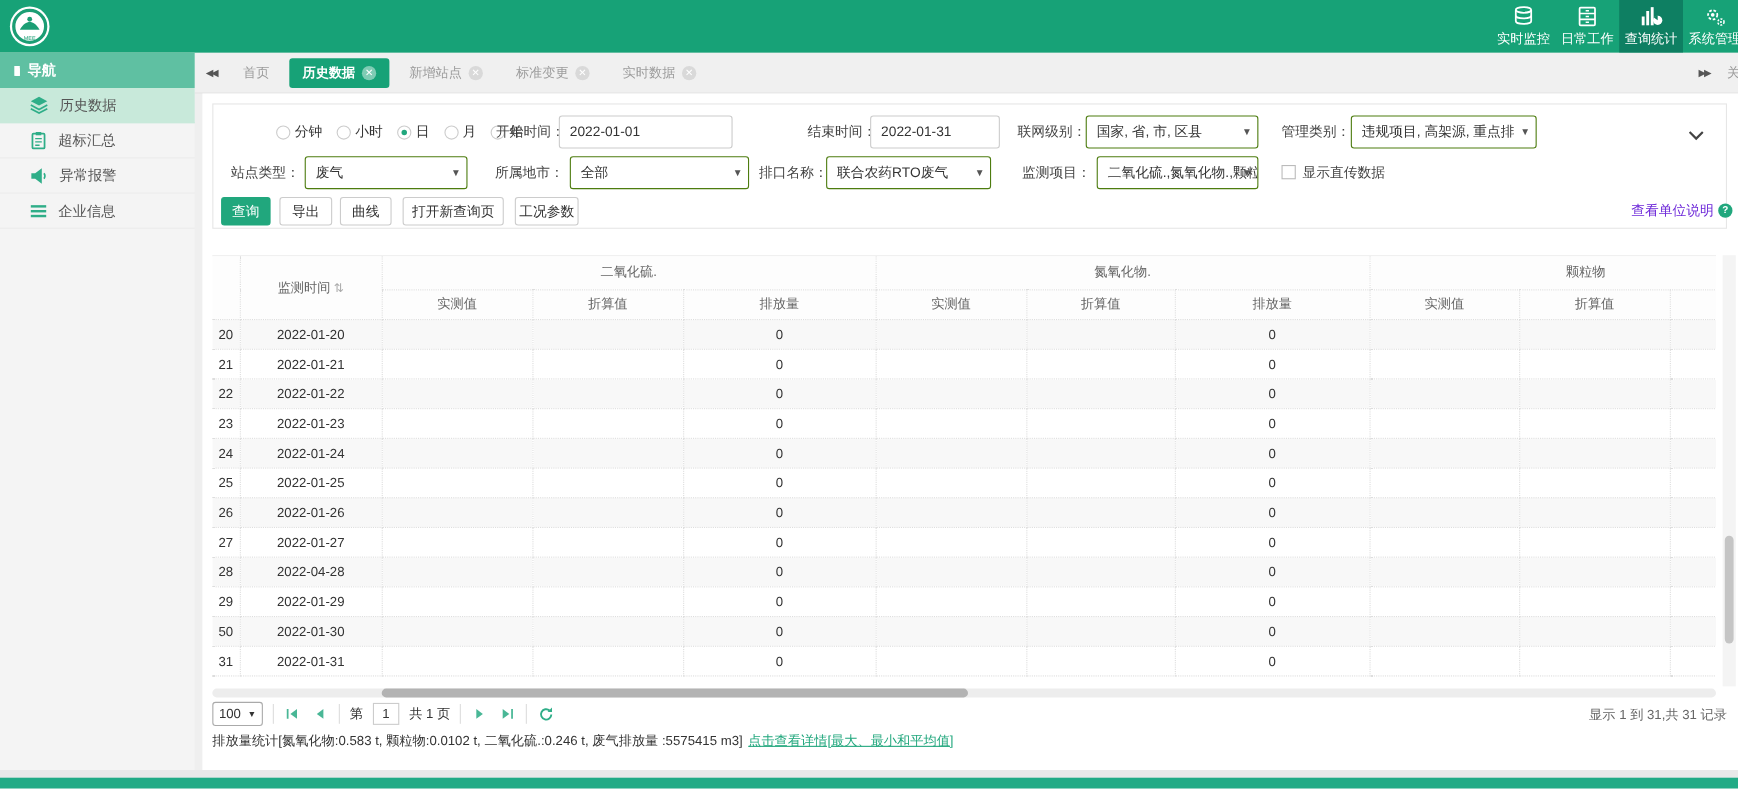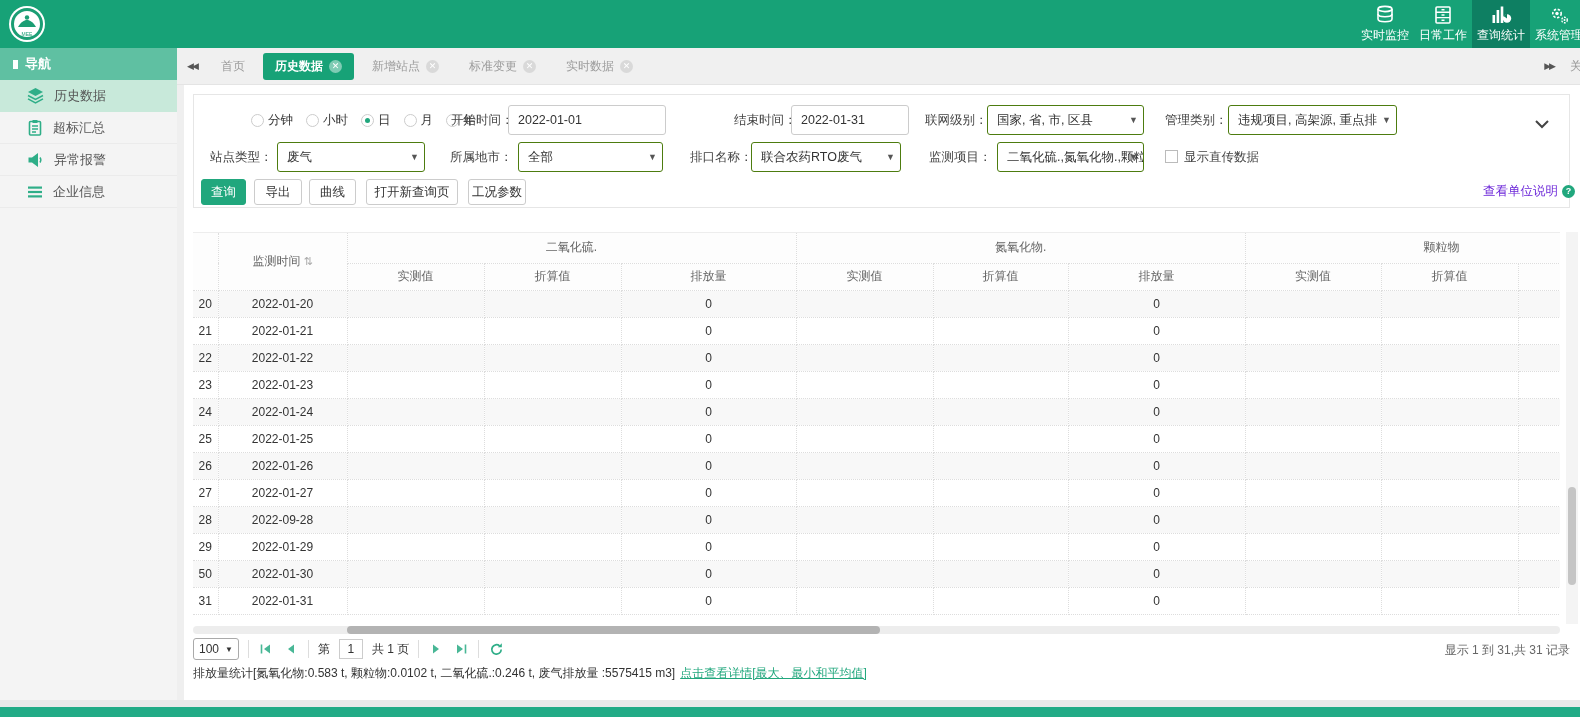--- a/index.html
+++ b/index.html
@@ -277,21 +277,21 @@
         <span id="collapse-chevron">
           <svg width="14" height="9" viewBox="0 0 14 9">
               <polyline points="1,1 7,7 13,1" fill="none" stroke="#444" stroke-width="2"></polyline>
             </svg>
         </span>
       </div>
       <div id="frow2" class="frow">
         <span class="flabel" style="left:16px">站点类型：</span>
         <div class="fselect" style="left:83px;width:148px"><span>废气</span><span class="caret">▼</span></div>
         <span class="flabel" style="left:256px">所属地市：</span>
-        <div class="fselect" style="left:324px;width:145px"><span>全部</span><span class="caret">▼</span></div>
+        <div class="fselect" style="left:324px;width:163px"><span>全部</span><span class="caret">▼</span></div>
         <span class="flabel" style="left:496px">排口名称：</span>
         <div class="fselect" style="left:557px;width:150px"><span>联合农药RTO废气</span><span class="caret">▼</span></div>
         <span class="flabel" style="left:735px">监测项目：</span>
         <div class="fselect" style="left:803px;width:147px"><span>二氧化硫.,氮氧化物.,颗粒</span><span class="caret">▼</span></div>
         <span id="direct-checkbox"></span>
         <span id="direct-label">显示直传数据</span>
       </div>
       <div id="frow3" class="frow">
         <div id="toolbar-buttons">
             <div class="fbtn primary" style="left: 7px; width: 45px;">查询</div>
@@ -442,21 +442,21 @@
               <td>0</td>
               <td></td>
               <td></td>
               <td>0</td>
               <td></td>
               <td></td>
               <td></td>
             </tr>
             <tr>
               <td class="cell-num">28</td>
-              <td class="cell-date">2022-09-28</td>
+              <td class="cell-date">2022-04-28</td>
               <td></td>
               <td></td>
               <td>0</td>
               <td></td>
               <td></td>
               <td>0</td>
               <td></td>
               <td></td>
               <td></td>
             </tr>

